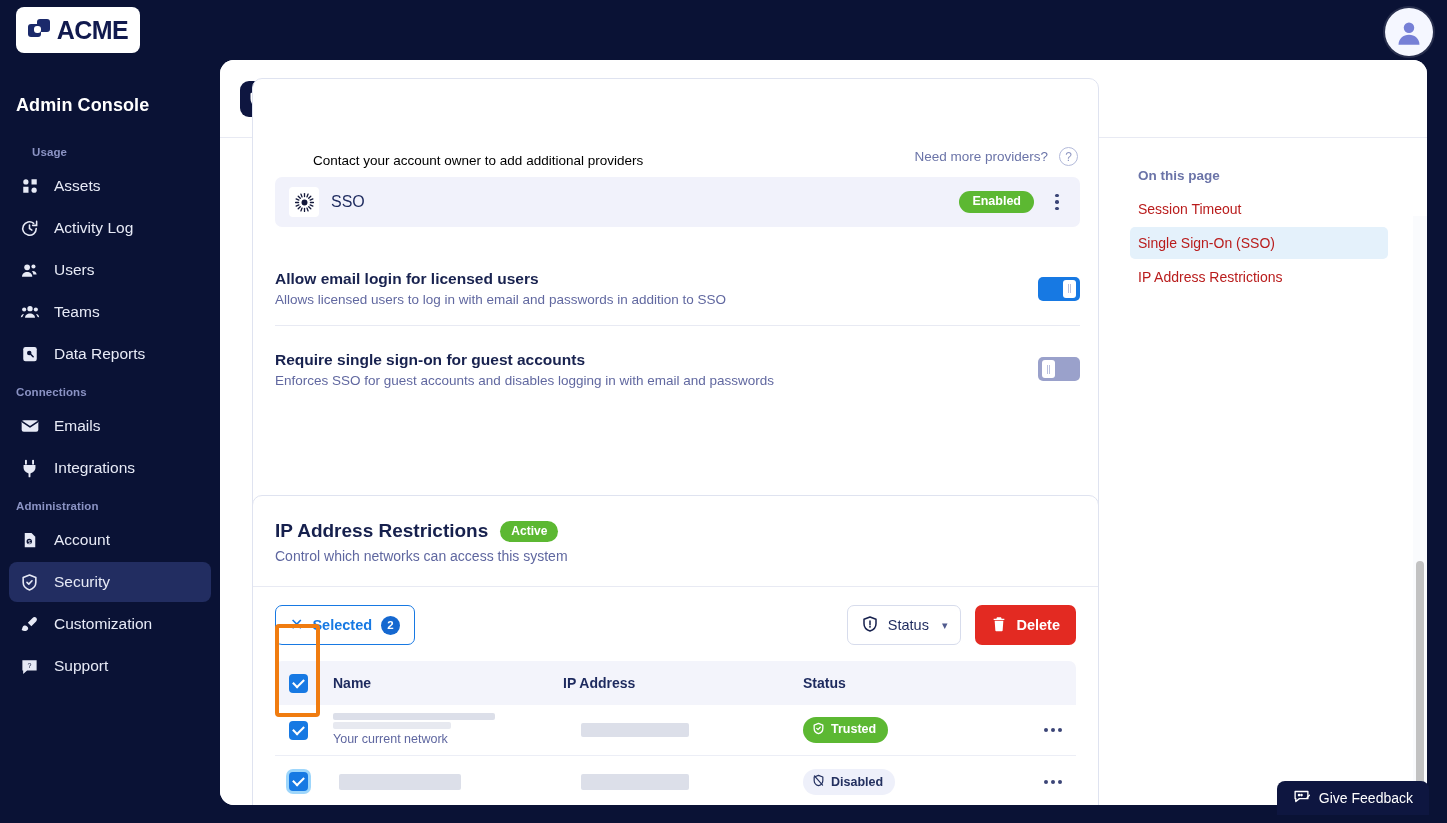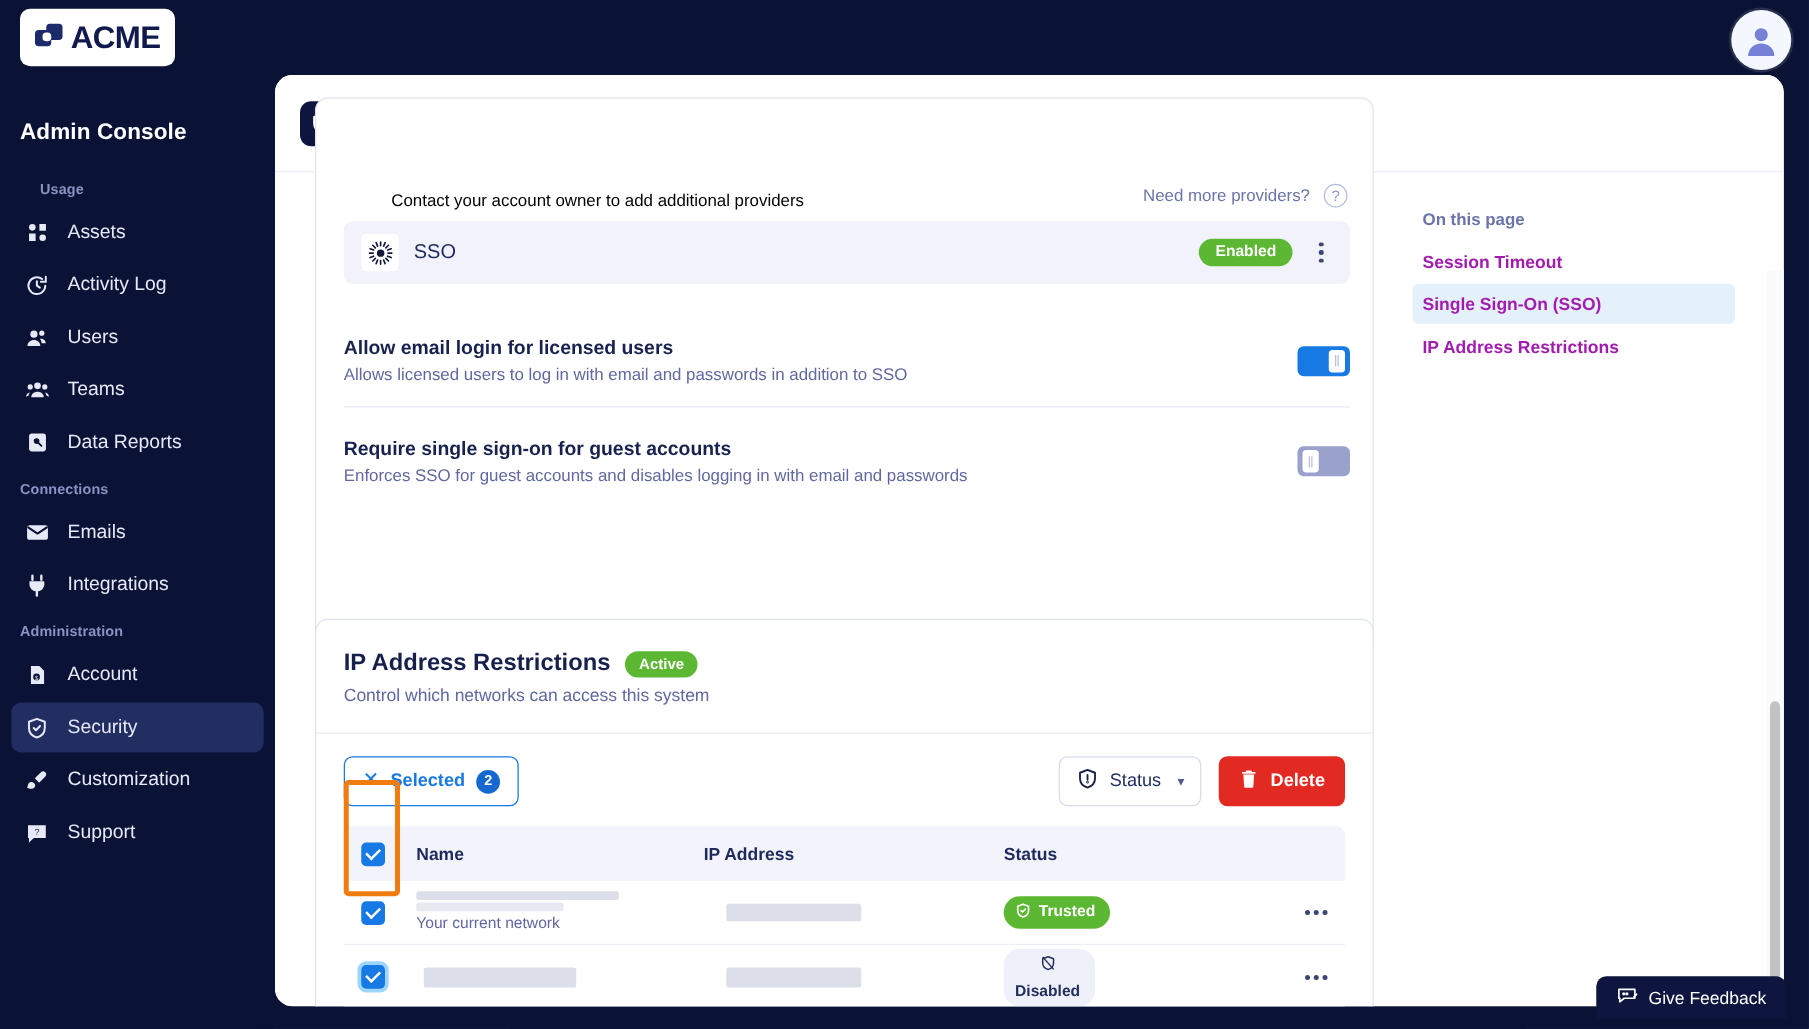--- a/index.html
+++ b/index.html
@@ -230,37 +230,37 @@
   .sub-note { font-size: 12.5px; color: #5f67a0; margin-top: 3px; }
 
   .badge-trusted {
     display: inline-flex; align-items: flex-start; gap: 6px;
     background: #5cb832; color: #fff; border-radius: 13px;
     padding: 5px 12px 5px 9px; font-size: 12.5px; font-weight: bold;
   }
   .badge-disabled {
     display: inline-flex; align-items: center; gap: 6px;
     background: #eef0fa; color: #23305f; border-radius: 13px;
-    padding: 5px 12px 5px 9px; font-size: 12.5px; font-weight: bold; flex-direction: column;
+    padding: 5px 12px 5px 9px; font-size: 12.5px; font-weight: bold;
   }
   .dots { display: flex; gap: 3px; cursor: pointer; }
   .dots i { width: 4px; height: 4px; border-radius: 50%; background: #3b4577; display:block; }
 
   
   .annot {
     position: absolute; left: 275px; top: 624px; width: 45px; height: 93px;
     border: 4px solid #f07c10; border-radius: 4px; pointer-events: none; z-index: 30;
   }
 
   
   .toc { position: absolute; left: 910px; top: 30px; width: 270px; }
   .toc-title { font-size: 13.5px; color: #6b74a8; font-weight: bold; padding-left: 8px; margin-bottom: 10px; }
   .toc-item {
     height: 32px; display: flex; align-items: center; padding-left: 8px;
-    font-size: 14px; color: #a21caf; font-weight: bold; border-radius: 5px;
+    font-size: 14px; color: #b91c1c; font-weight: normal; border-radius: 5px;
     cursor: pointer; margin-bottom: 2px; width: 258px;
   }
   .toc-item.active { background: #e4f1fb; }
 
   
   .scroll-track {
     position: absolute; right: 0; top: 78px; width: 14px; height: 667px;
     background: #fafbfd;
   }
   .scroll-thumb {

